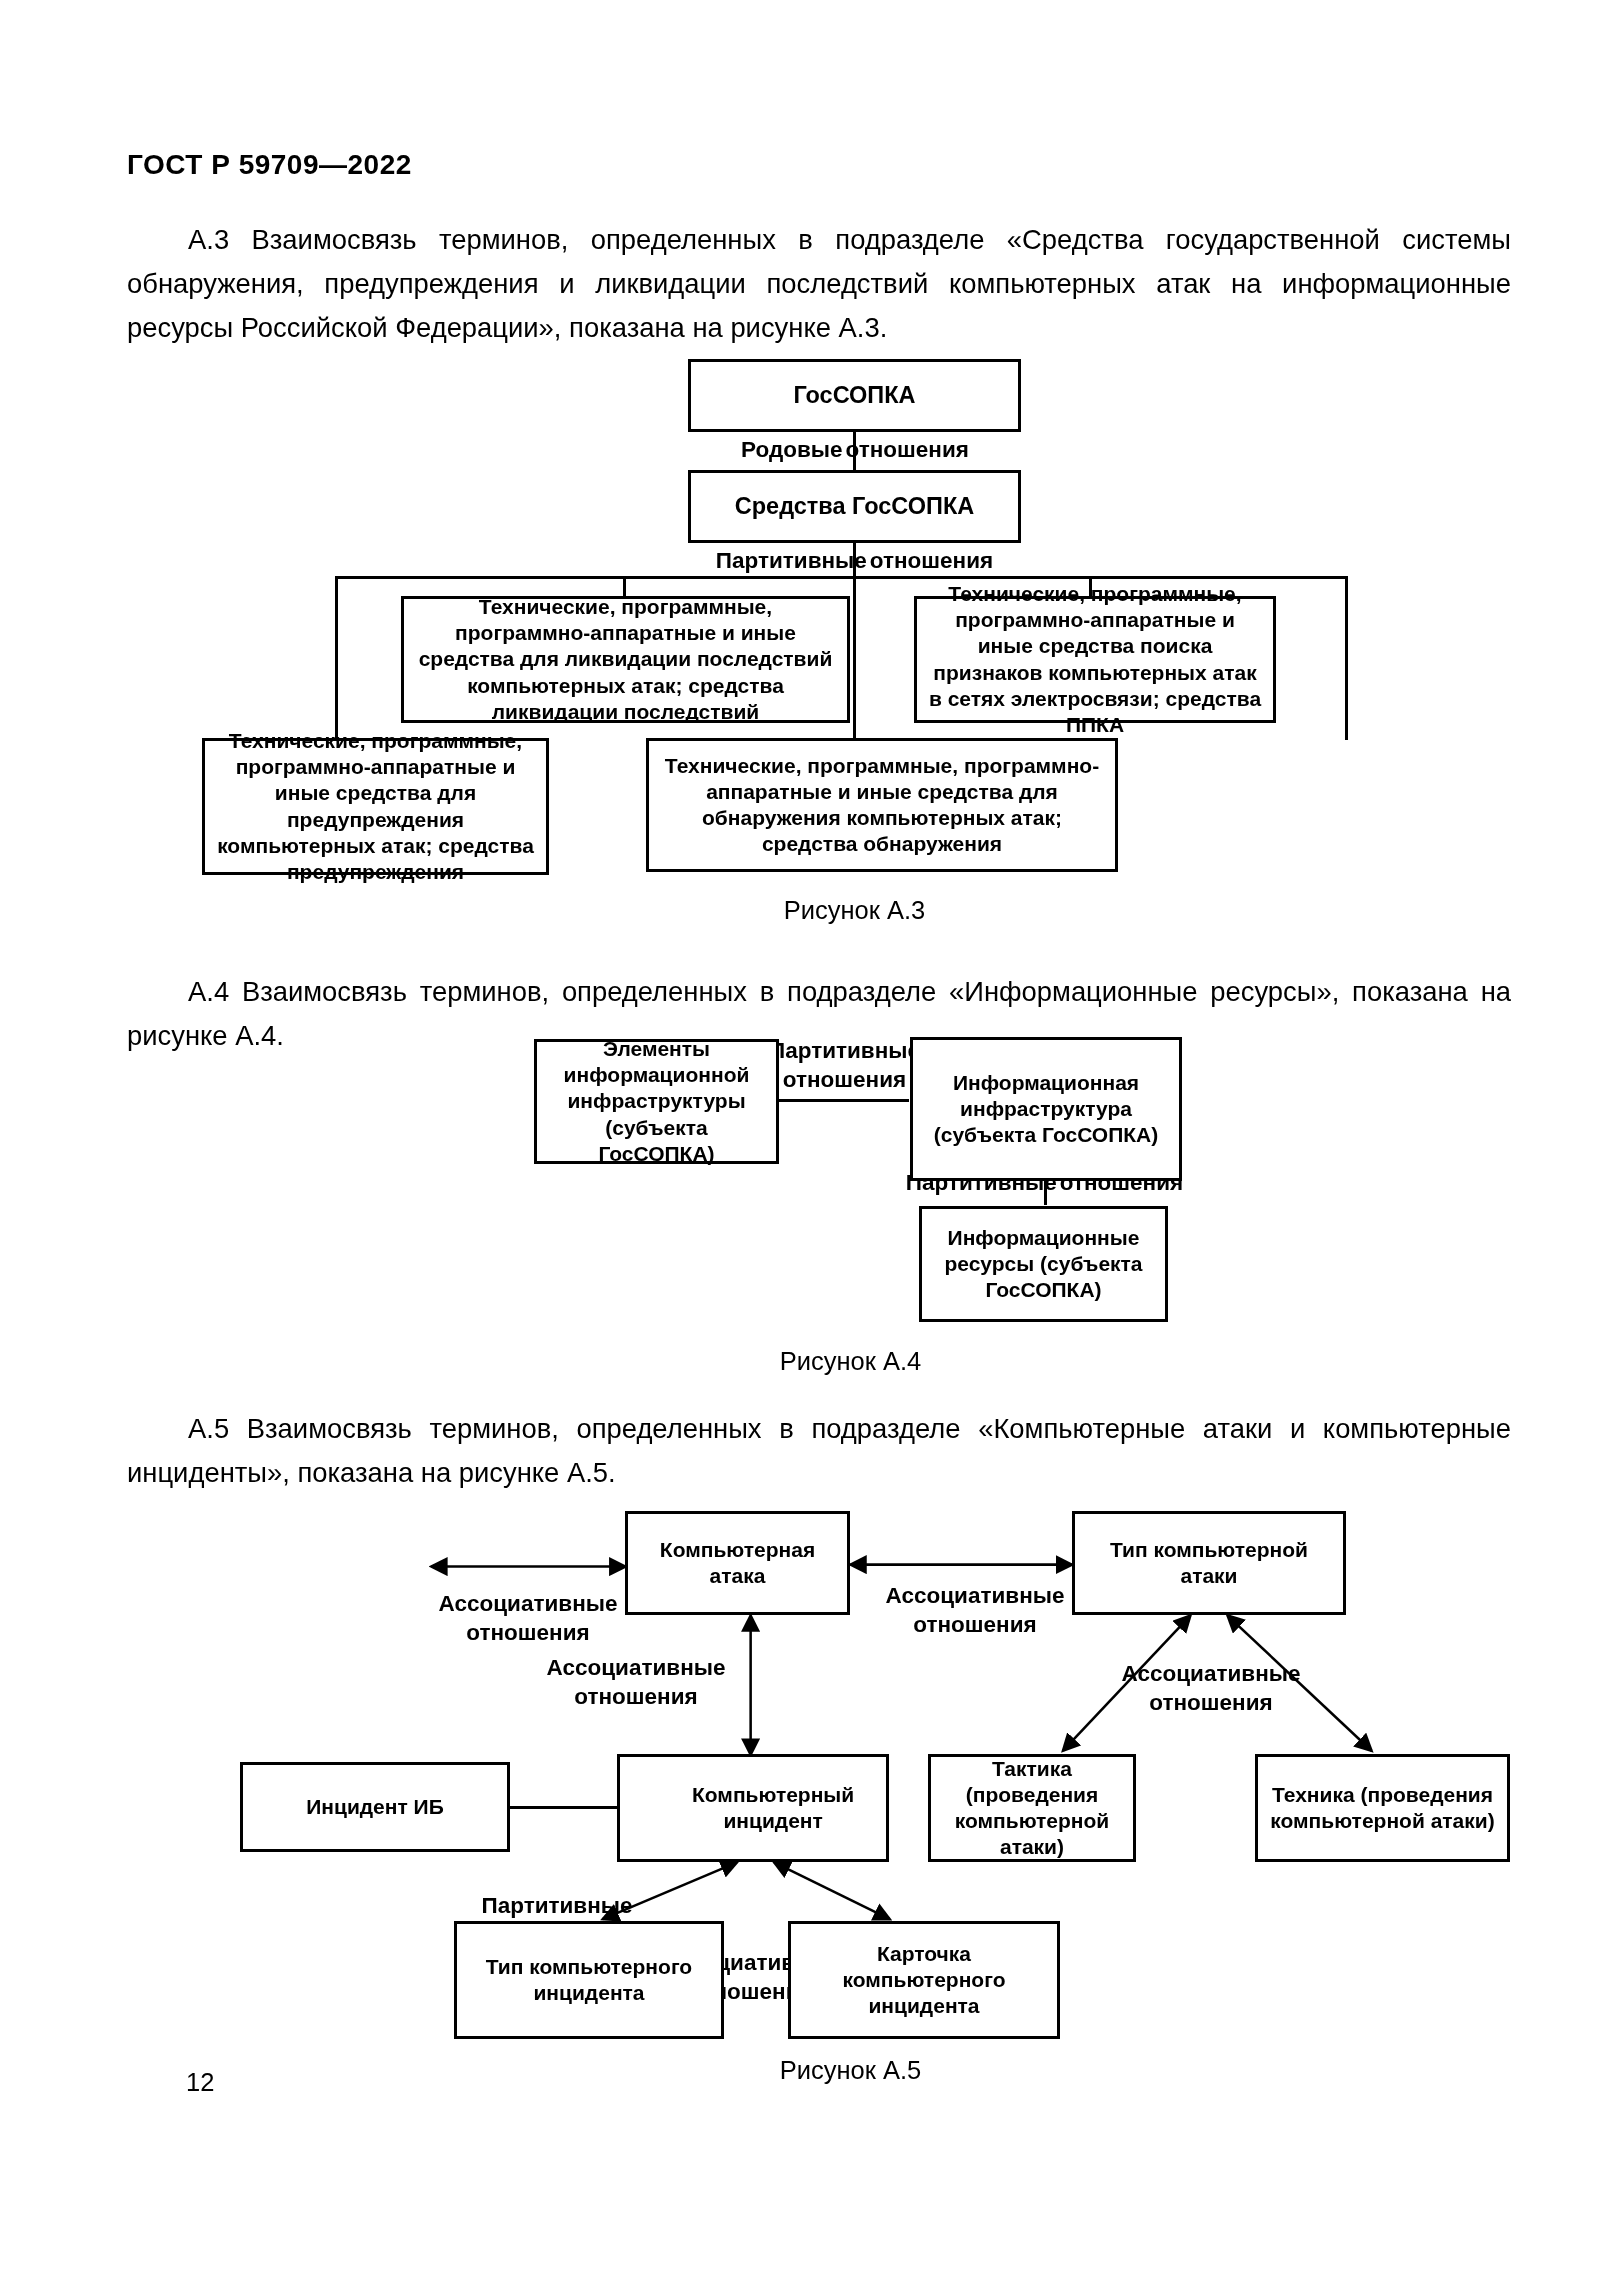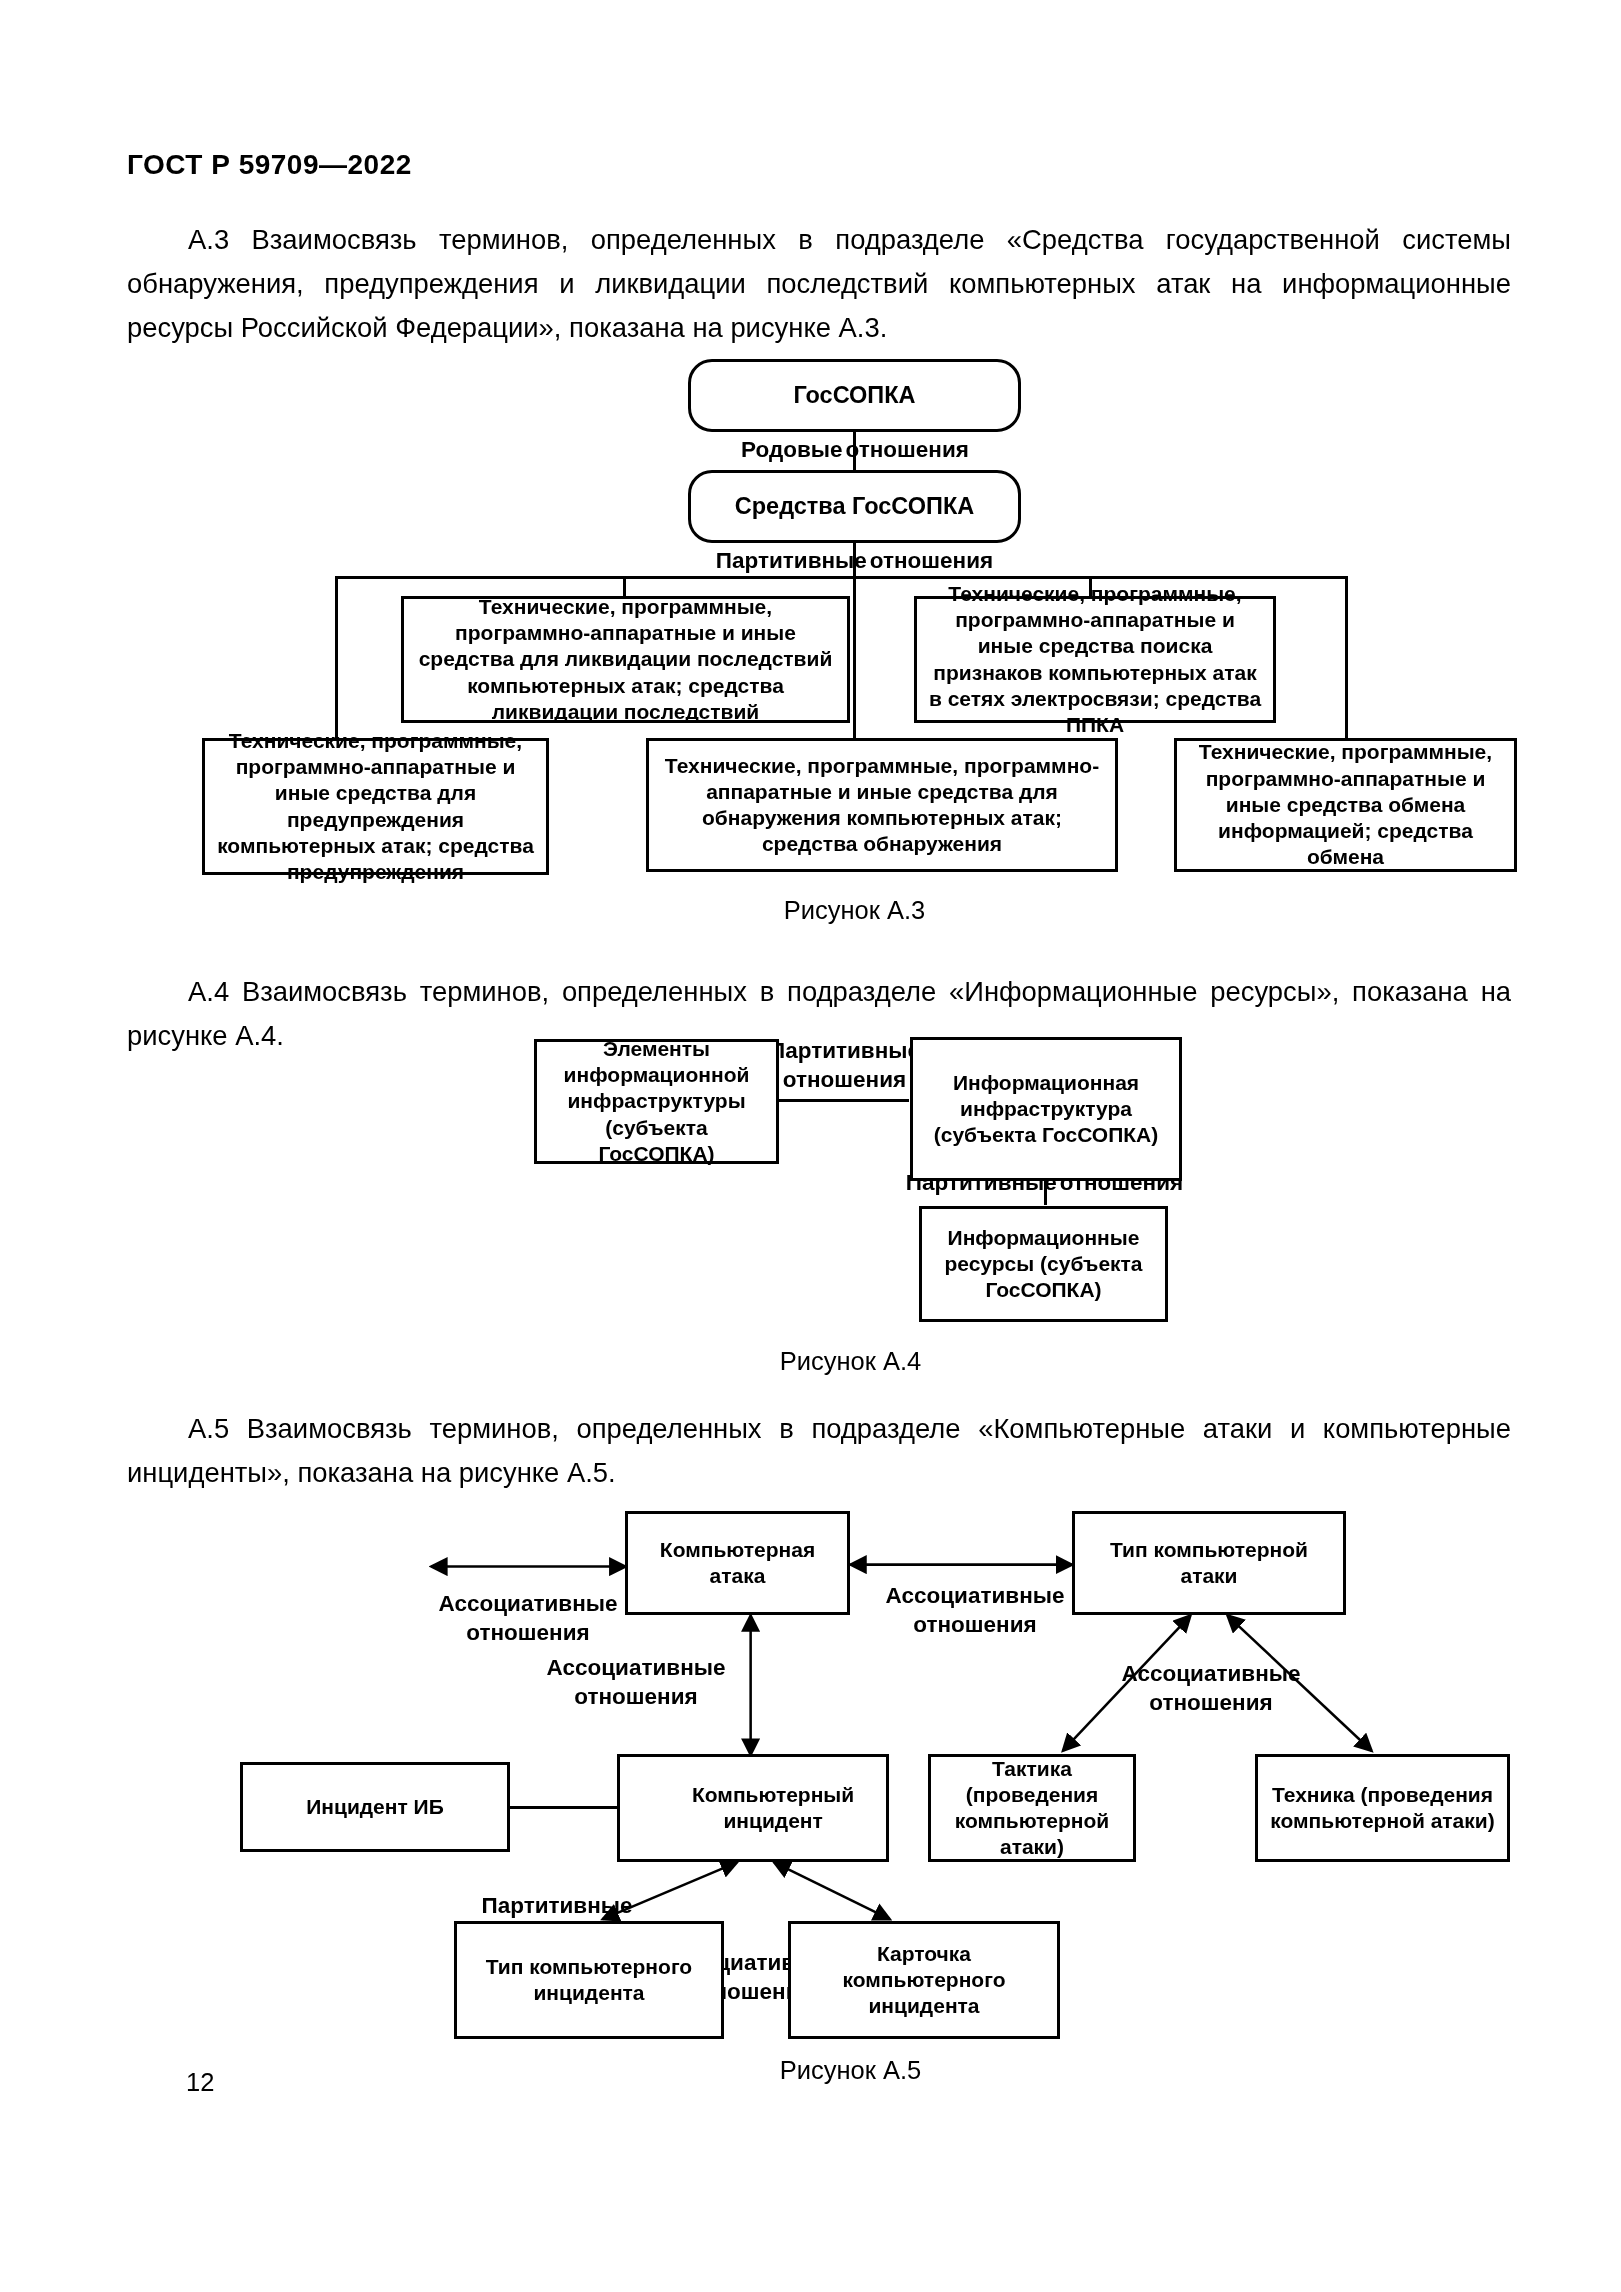--- a/index.html
+++ b/index.html
@@ -9,21 +9,21 @@
     font-family:"Liberation Sans","DejaVu Sans",sans-serif;
     overflow:hidden;
   }
   .hdr{position:absolute;font-weight:bold;font-size:28px;letter-spacing:0.5px;}
   .para{position:absolute;font-size:27.4px;line-height:1.6;text-align:justify;text-indent:61px;margin:0;}
   .box{
     position:absolute;border:3.9px solid #000;background:#fff;box-sizing:border-box;
     display:flex;align-items:center;justify-content:center;text-align:center;
     font-weight:bold;font-size:21px;line-height:1.25;padding:3.9px 7.8px;
   }
-  .box.lg{font-size:23.5px;border-radius:24px;}
+  .box.lg{font-size:23.5px;}
   .hline,.vline{position:absolute;background:#000;}
   .lbl{position:absolute;font-weight:bold;font-size:22.5px;text-align:center;line-height:1.28;}
   .lbl span{display:block;}
   .split{position:absolute;display:flex;justify-content:center;gap:3px;
     font-weight:bold;font-size:22.5px;white-space:nowrap;}
   .caption{position:absolute;font-size:25.5px;text-align:center;}
   .pagenum{position:absolute;font-size:25.5px;}
   svg.overlay{position:absolute;overflow:visible;}
 </style>
 </head>
@@ -52,21 +52,20 @@
     <span>Партитивные</span>
     <span>отношения</span>
   </div>
 
   <div class="box lg" style="left:688px;top:359px;width:333px;height:73px;">ГосСОПКА</div>
   <div class="box lg" style="left:688px;top:470px;width:333px;height:73px;">Средства ГосСОПКА</div>
   <div class="box" style="left:401px;top:596px;width:449px;height:127px;">Технические, программные, программно-аппаратные и иные средства для ликвидации последствий компьютерных атак; средства ликвидации последствий</div>
   <div class="box" style="left:914px;top:596px;width:362px;height:127px;">Технические, программные, программно-аппаратные и иные средства поиска признаков компьютерных атак в сетях электросвязи; средства ППКА</div>
   <div class="box" style="left:202px;top:738px;width:347px;height:137px;">Технические, программные, программно-аппаратные и иные средства для предупреждения компьютерных атак; средства предупреждения</div>
   <div class="box" style="left:646px;top:738px;width:472px;height:134px;">Технические, программные, программно-аппаратные и иные средства для обнаружения компьютерных атак; средства обнаружения</div>
-  <div class="box" style="left:1174px;top:738px;width:343px;height:134px;">Технические, программные, программно-аппаратные и иные средства обмена информацией; средства обмена</div>
 
   <div class="caption" style="left:688px;top:896px;width:333px;">Рисунок А.3</div>
 
   <p class="para" style="left:127px;top:970px;width:1384px;">А.4  Взаимосвязь терминов, определенных в подразделе «Информационные ресурсы», показана на рисунке А.4.</p>
 
   <div class="hline" style="left:779px;top:1099px;width:130px;height:2.9px;"></div>
   <div class="vline" style="left:1044px;top:1164px;width:2.9px;height:41px;"></div>
 
   <div class="lbl" style="left:761px;top:1037px;width:167px;">
     <span>Партитивные</span>

